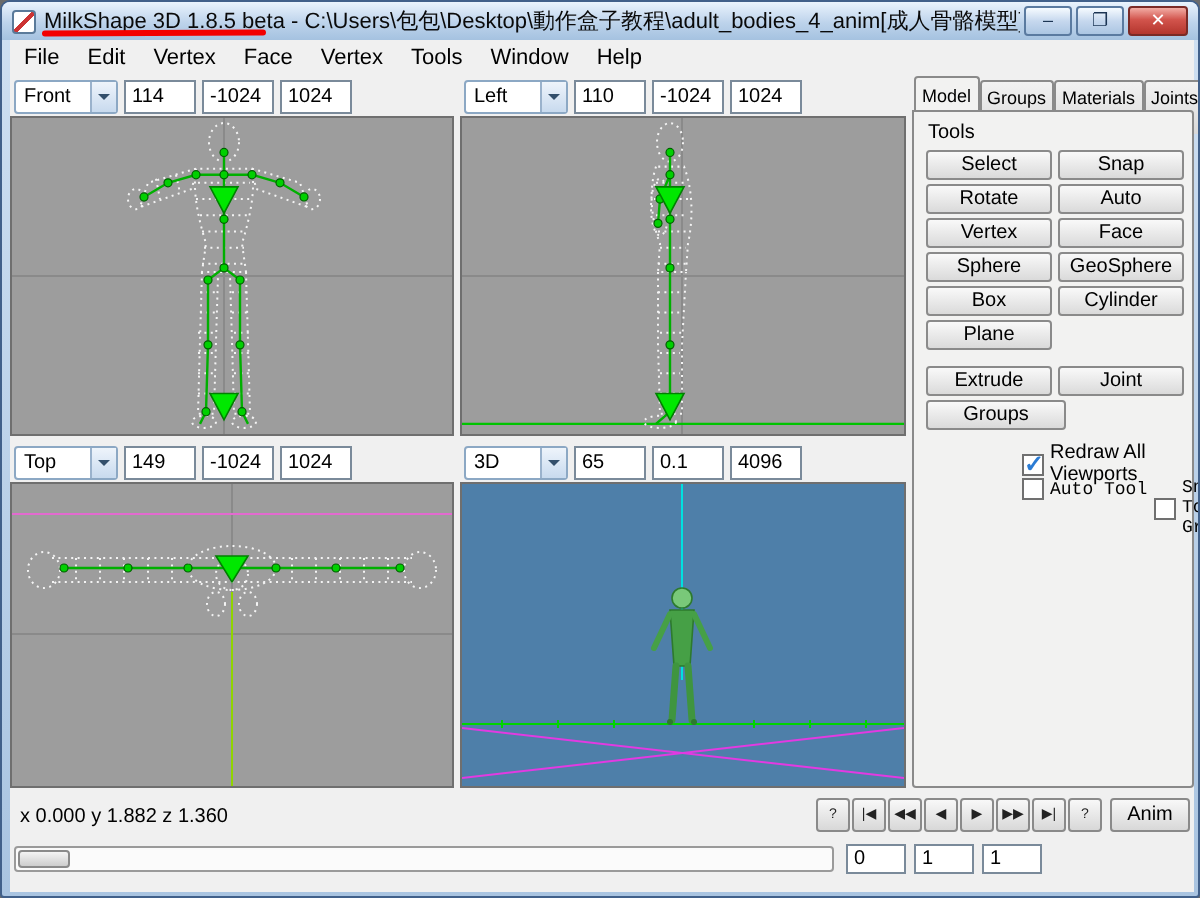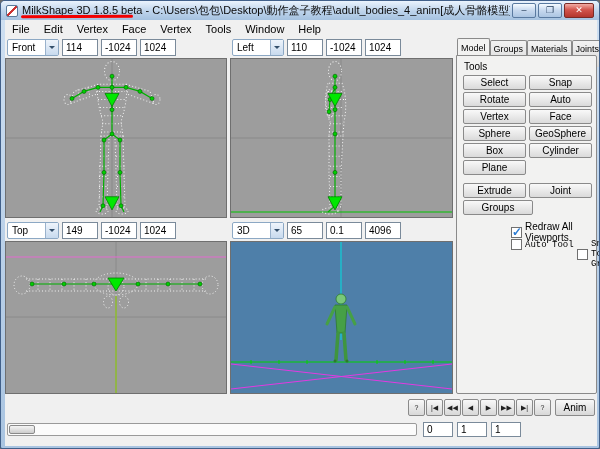--- a/index.html
+++ b/index.html
@@ -29,21 +29,21 @@
 
   
   .client { position:absolute; left:4px; top:36px; width:592px; height:409px; background:#f0f0f0; }
 
   
   .viewport { position:absolute; }
   #vp-front { left:0;   top:1px;   width:222px; height:180px; }
   #vp-left  { left:225px;top:1px;  width:223px; height:180px; }
   #vp-top   { left:0;   top:184px; width:222px; height:173px; }
   #vp-3d    { left:225px;top:184px;width:223px; height:173px; }
-  .vp-header { height:20px; display:flex; align-items:flex-start; gap:3px; padding:1px 0 1px 2px; }
+  .vp-header { height:20px; display:flex; align-items:center; gap:3px; padding:1px 0 1px 2px; }
   .combo { width:52px; height:17px; background:#fff; border:1px solid #8ca8c4; border-radius:2px;
            display:flex; align-items:center; font-size:10px; padding-left:4px; }
   .combo-arrow { margin-left:auto; width:13px; align-self:stretch; border-left:1px solid #9ab2cc;
                  background:linear-gradient(#eef4fb,#c8daee); display:flex; align-items:center; justify-content:center; }
   .combo-arrow i { width:0; height:0; border:3px solid transparent; border-top-color:#334f6b; margin-top:3px; }
   .vp-num { width:36px; height:17px; border:1px solid #7a8a9a; background:#fff; font-size:10px;
             padding:0 3px; font-family:"Liberation Sans",sans-serif; }
   .vp-canvas { position:absolute; left:0; top:20px; right:0; bottom:0; background:#9d9d9d;
                border:1px solid #6f6f6f; }
   .vp-canvas svg { display:block; width:100%; height:100%; }
@@ -321,20 +321,21 @@
           <span>Auto Tool</span>
         </span>
         <span class="cb small" style="left:72px;top:183px">
           <span class="cb-box"></span>
           <span>Snap To Grid</span>
         </span>
       </div>
     </div>
 
     <div class="rowA">
+      <span class="coords">x 0.000 y 1.882 z 1.360</span>
       <span class="transport">
         <button class="t-btn">?</button>
         <button class="t-btn">|◀</button>
         <button class="t-btn">◀◀</button>
         <button class="t-btn">◀</button>
         <button class="t-btn">▶</button>
         <button class="t-btn">▶▶</button>
         <button class="t-btn">▶|</button>
         <button class="t-btn">?</button>
       </span>

